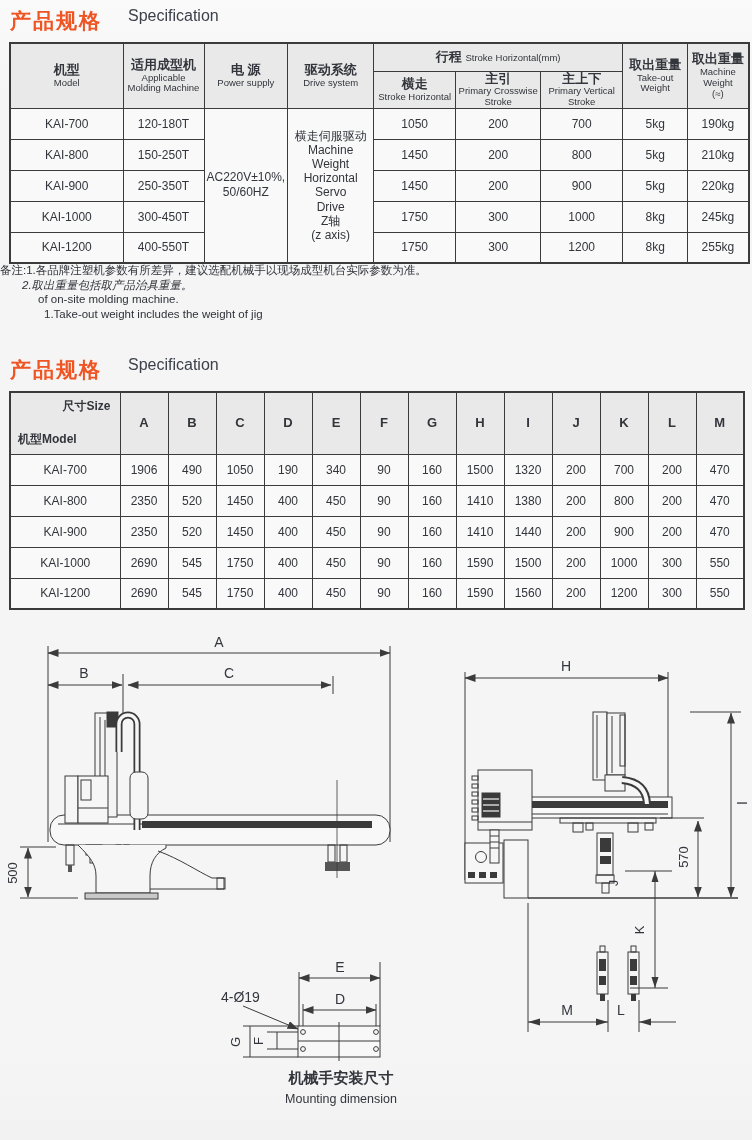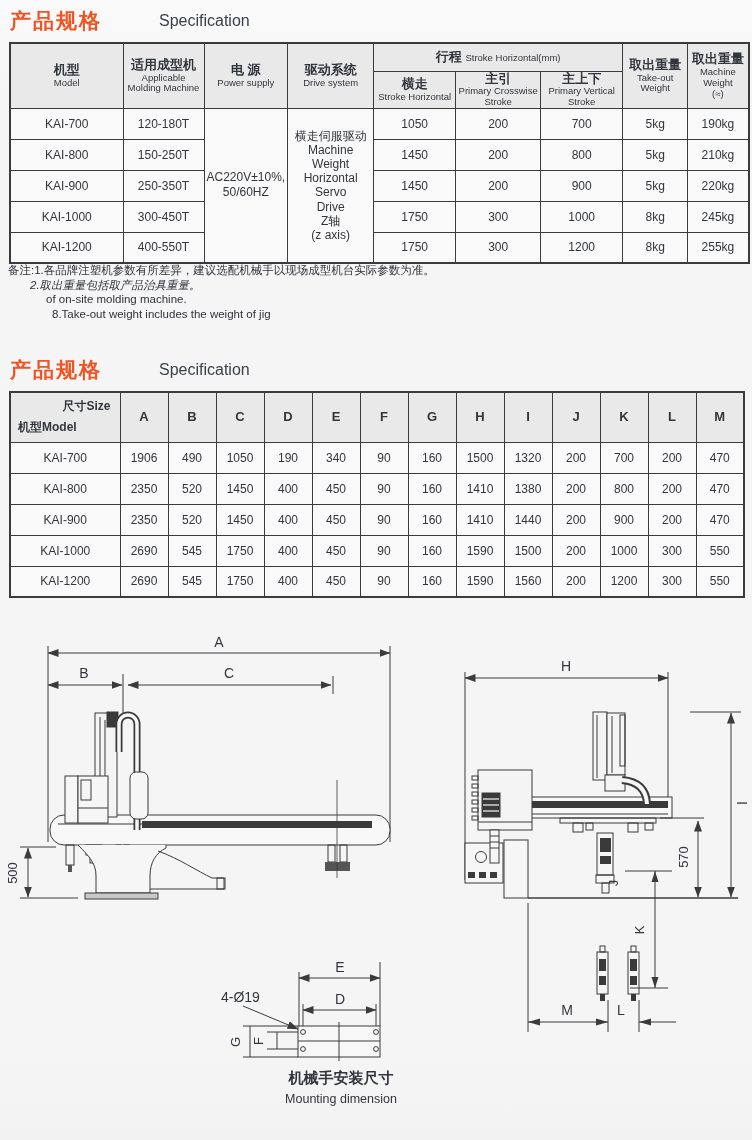--- a/index.html
+++ b/index.html
@@ -3,36 +3,36 @@
 <meta charset="utf-8">
 <style>
   html,body{margin:0;padding:0;}
   body{
     width:752px;height:1140px;position:relative;overflow:hidden;
     background:linear-gradient(180deg,#fafafa 0%,#f5f5f6 8%,#f5f5f6 92%,#f2f2f3 100%);
     font-family:"Liberation Sans","DejaVu Sans",sans-serif;color:#32353b;
   }
   .abs{position:absolute;}
   
-  .sec-title{display:flex;align-items:center;gap:9px;}
+  .sec-title{display:flex;align-items:flex-start;gap:26px;}
   .sec-title .zh{font-size:21px;font-weight:bold;color:#ef5423;letter-spacing:2px;}
-  .sec-title .en{font-size:16px;color:#3b4049;margin-left:48px;}
+  .sec-title .en{font-size:16px;color:#3b4049;}
   
   table.spec{border-collapse:collapse;table-layout:fixed;background:#f9f9f9;border:2px solid #3b3b3b;}
   table.spec th,table.spec td{border:1px solid #3b3b3b;padding:0 2px;text-align:center;vertical-align:middle;overflow:hidden;}
   table.spec th{background:#e9e9e9;font-weight:bold;font-size:13px;line-height:1.15;}
   table.spec th .sub{display:block;font-size:9.5px;font-weight:normal;line-height:1.12;white-space:pre-line;}
   table.spec th .inline-sub{font-size:9.5px;font-weight:normal;}
   table.spec td{font-size:12px;background:#f9f9f9;}
   td.pre{white-space:pre-line;text-align:left;padding-left:5px;font-size:11px;line-height:1.3;}
   td.drive{font-size:10.5px;line-height:1.18;}
   #t1 thead tr.r1{height:28px;}
   #t1 thead tr.r2{height:33px;}
   #t1 tbody tr{height:31px;}
-  #t2 thead tr{height:50px;}
+  #t2 thead tr{height:62px;}
   #t2 tbody tr{height:31px;}
   
   th.diag{position:relative;background:#e9e9e9 linear-gradient(to bottom right,transparent calc(50% - 0.8px),#3b3b3b calc(50% - 0.8px),#3b3b3b calc(50% + 0.8px),transparent calc(50% + 0.8px));}
   th.diag .tr{position:absolute;top:7px;right:9px;font-size:12px;font-weight:bold;}
   th.diag .bl{position:absolute;bottom:7px;left:7px;font-size:12px;font-weight:bold;}
   
   .notes{font-size:11.5px;line-height:14.6px;color:#2f3238;}
   .notes div{white-space:nowrap;}
   .n1{padding-left:22px;font-style:italic;}
   .n3{padding-left:38px;}
@@ -136,25 +136,25 @@
           <td>1750</td>
           <td>300</td>
           <td>1200</td>
           <td>8kg</td>
           <td>255kg</td>
         </tr>
       </tbody>
 </table>
 </div>
 
-<div class="abs notes" style="left:8px;top:263px;">
+<div class="abs notes" style="left:0;top:263px;">
   <div class="n0">备注:1.各品牌注塑机参数有所差异，建议选配机械手以现场成型机台实际参数为准。</div>
   <div class="n1">2.取出重量包括取产品治具重量。</div>
   <div class="n3">of on-site molding machine.</div>
-  <div class="n4">8.Take-out weight includes the weight of jig</div>
+  <div class="n4">1.Take-out weight includes the weight of jig</div>
 </div>
 
 <div class="abs sec-title" style="left:10px;top:356px;">
   <span class="zh">产品规格</span>
   <span class="en">Specification</span>
 </div>
 
 <div class="abs" style="left:9px;top:391px;">
 <table class="spec" id="t2">
   <colgroup id="t2cols">

